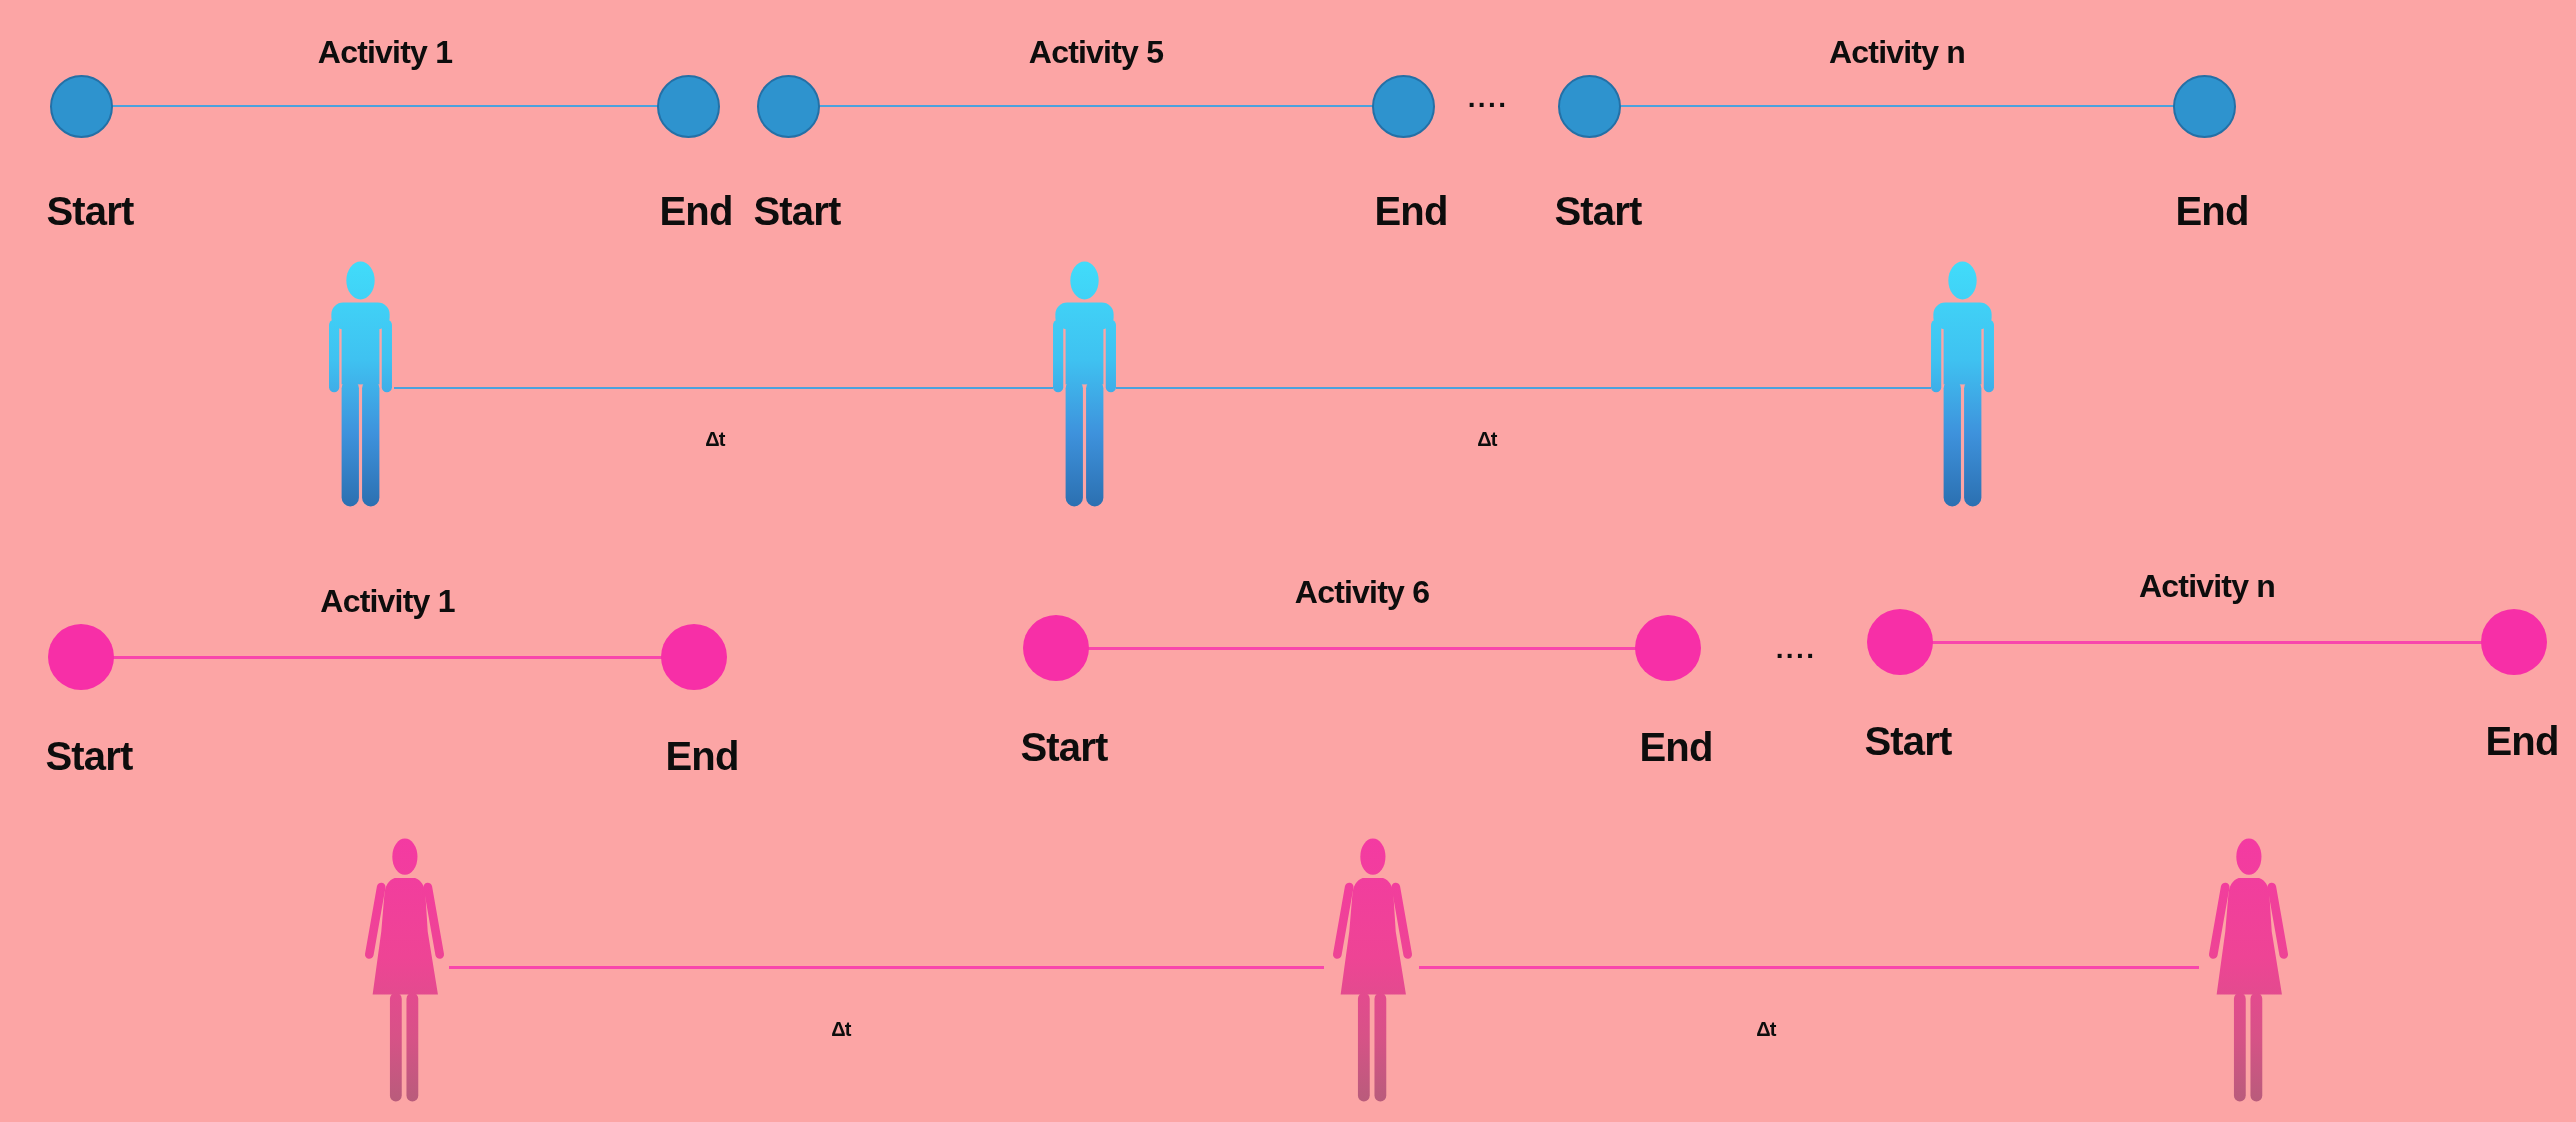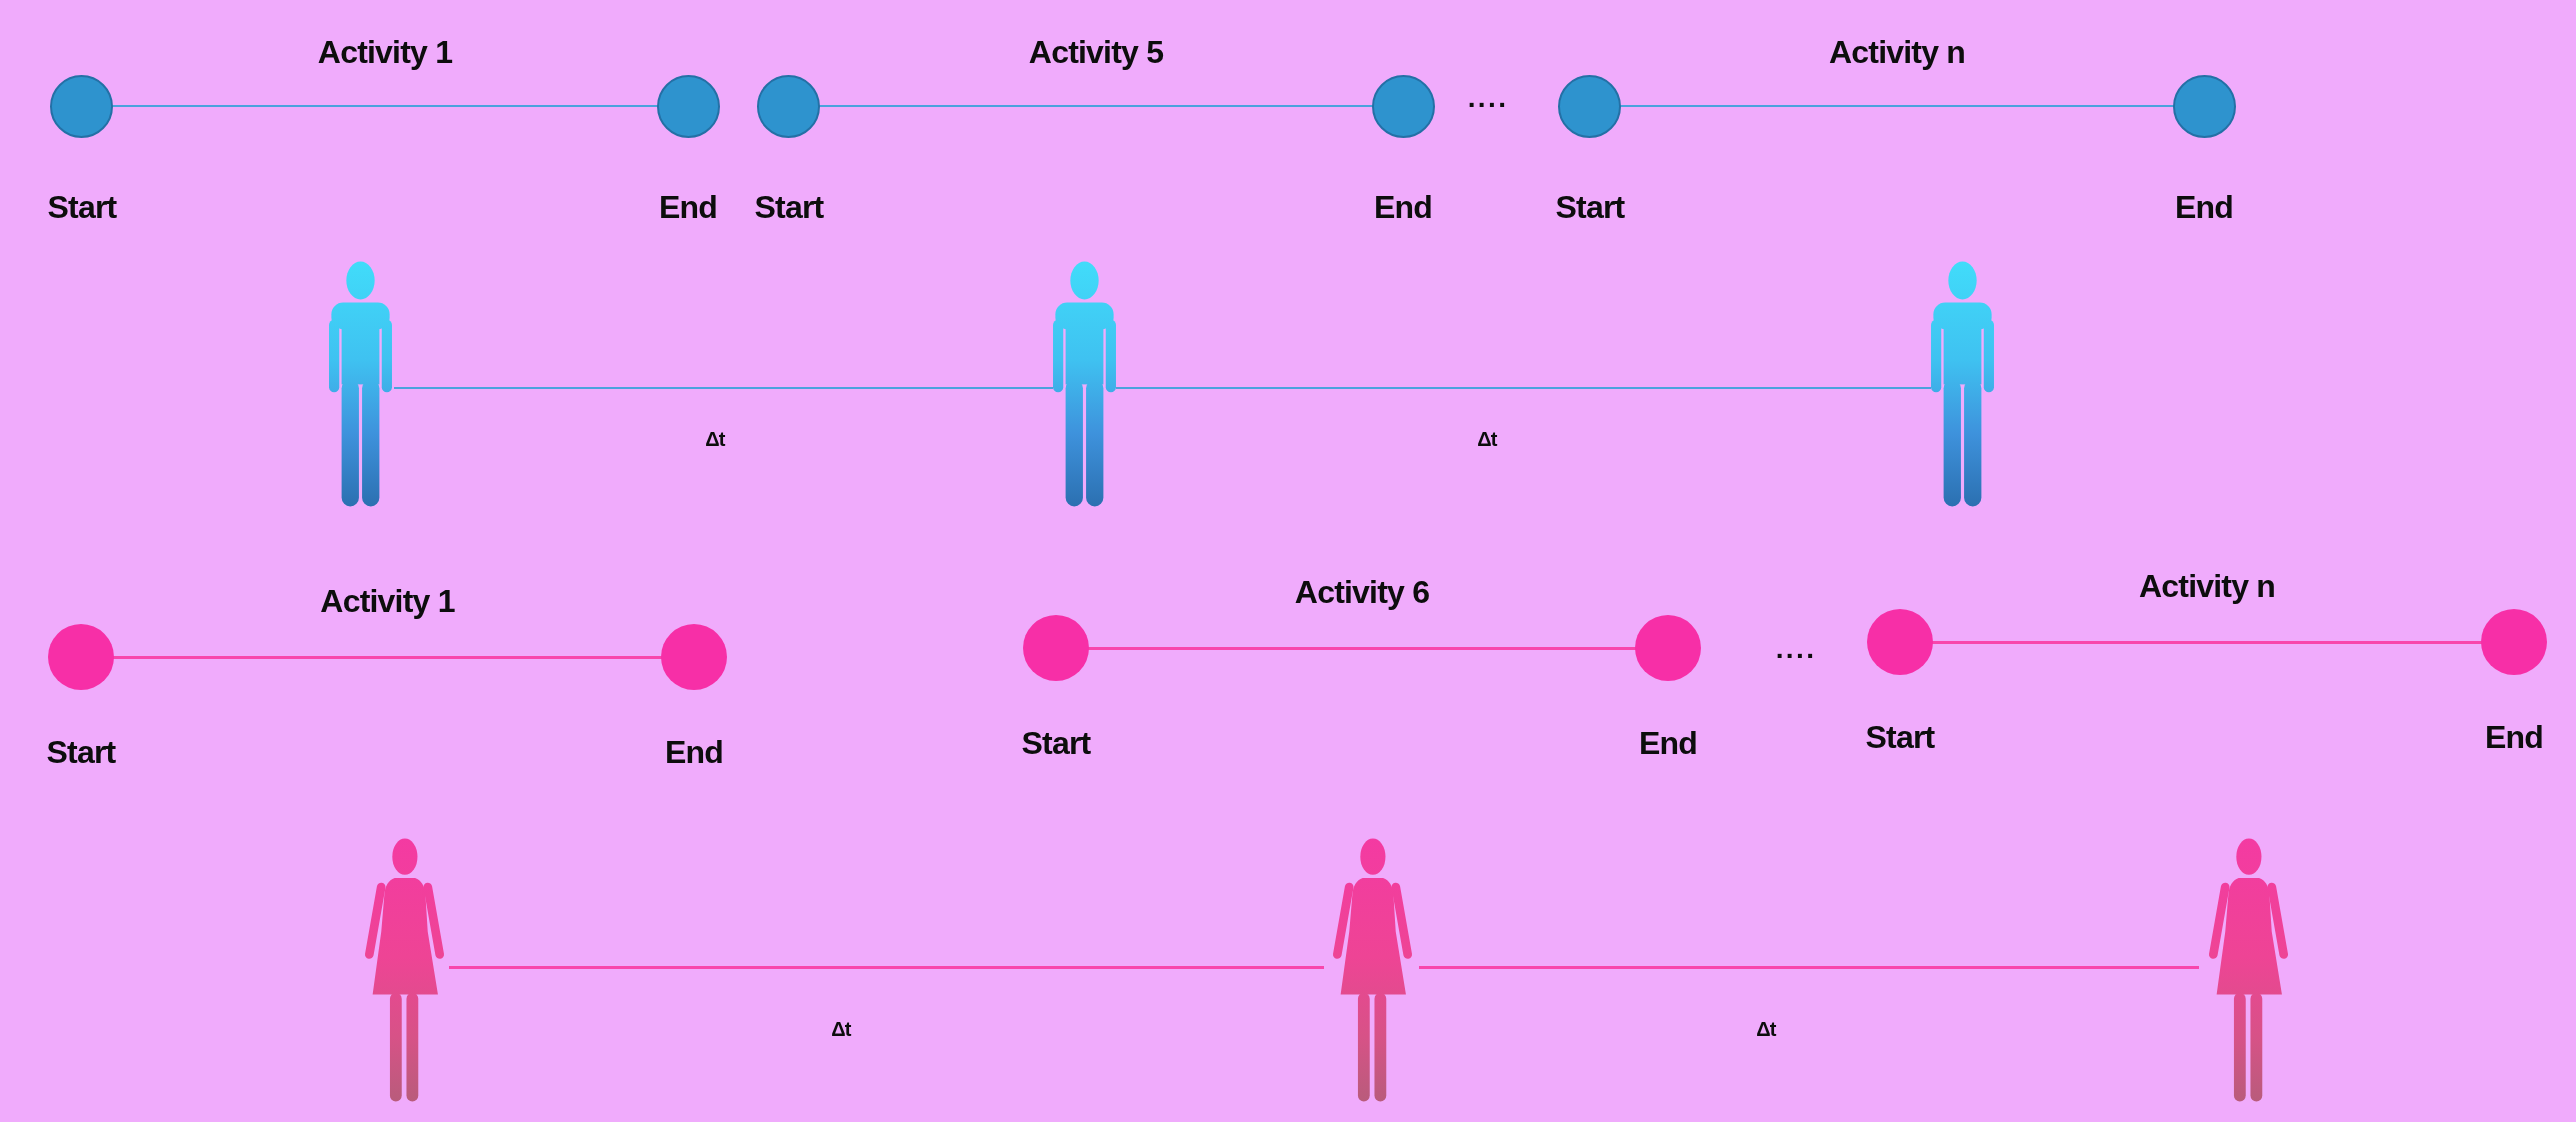--- a/index.html
+++ b/index.html
@@ -1,30 +1,30 @@
 <!DOCTYPE html>
 <html style="--blue-node: #2E93CE; --blue-node-border: #2470A6; --blue-line: #4BA2DD; --pink-node: #F72FA7; --pink-line: #F846AC;font-size:12.6px"><head>
 <meta charset="utf-8">
 <style>
   html,body{margin:0;padding:0;background:#fff;}
   .canvas{
-    position:relative;width:2576px;height:1122px;background:#f0abfc;overflow:hidden;
+    position:relative;width:2576px;height:1122px;background:#fca5a5;overflow:hidden;
     font-family:"Liberation Sans","DejaVu Sans",sans-serif;font-weight:700;color:#0d0d0d;
   }
   .seg{position:absolute;}
   .node{position:absolute;top:0;border-radius:50%;box-sizing:border-box;}
   .blue .node{width:63px;height:63px;background:var(--blue-node,#2E93CE);border:2.4px solid var(--blue-node-border,#2470A6);}
   .pink .node{width:66px;height:66px;background:var(--pink-node,#F72FA7);}
   .node.start{left:0;}
   .node.end{right:0;}
   .seg .line{position:absolute;}
   .blue .line{left:55px;right:55px;top:30px;height:2.4px;background:var(--blue-line,#4BA2DD);}
   .pink .line{left:57px;right:57px;top:32px;height:3.2px;background:var(--pink-line,#F846AC);}
   .act-label{position:absolute;left:0;right:0;top:-41px;text-align:center;font-size:32px;letter-spacing:-0.8px;}
-  .node-label{position:absolute;font-size:32px;letter-spacing:-0.8px;white-space:nowrap;}
+  .node-label{position:absolute;font-size:40px;letter-spacing:-0.8px;white-space:nowrap;margin-left:8px;}
   .blue .node-label{top:114px;}
   .pink .node-label{top:110px;}
   .node-label.start-label{left:32px;transform:translateX(-50%);}
   .pink .node-label.start-label{left:33px;}
   .node-label.end-label{left:calc(100% - 32px);transform:translateX(-50%);}
   .pink .node-label.end-label{left:calc(100% - 33px);}
   .dots{position:absolute;font-size:28px;letter-spacing:2.4px;transform:translateX(-50%);}
   .person{position:absolute;}
   .person-line{position:absolute;}
   .person-line.blue-line{height:2.4px;background:var(--blue-line,#4BA2DD);}

